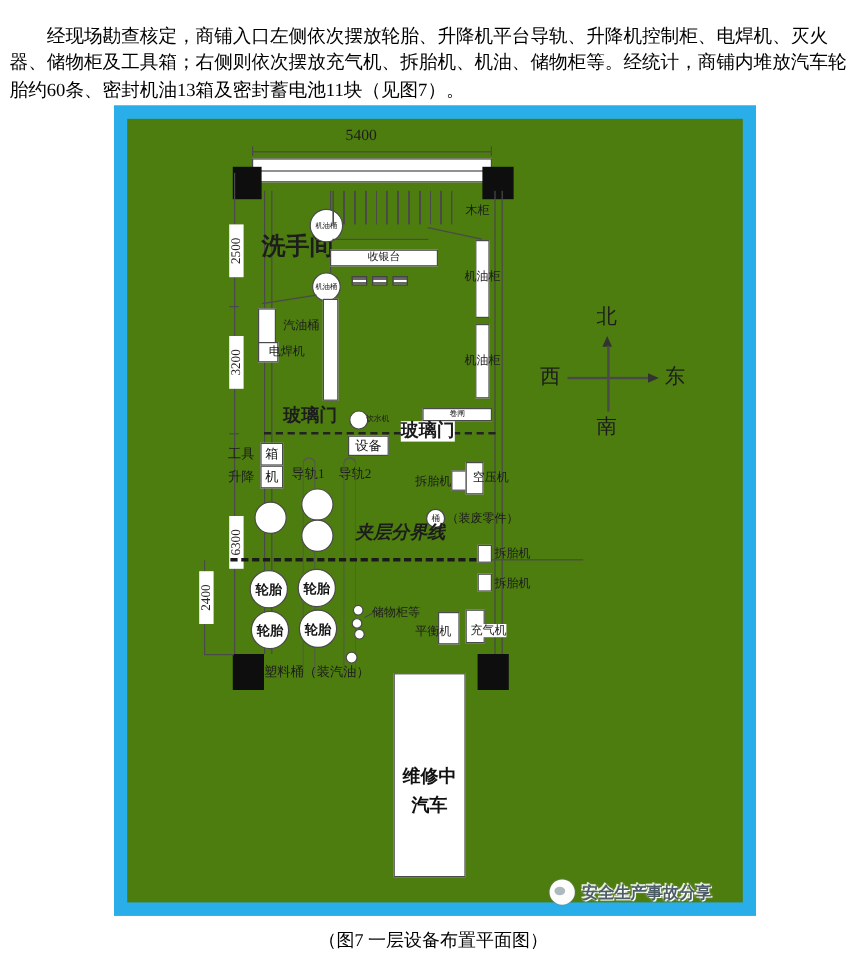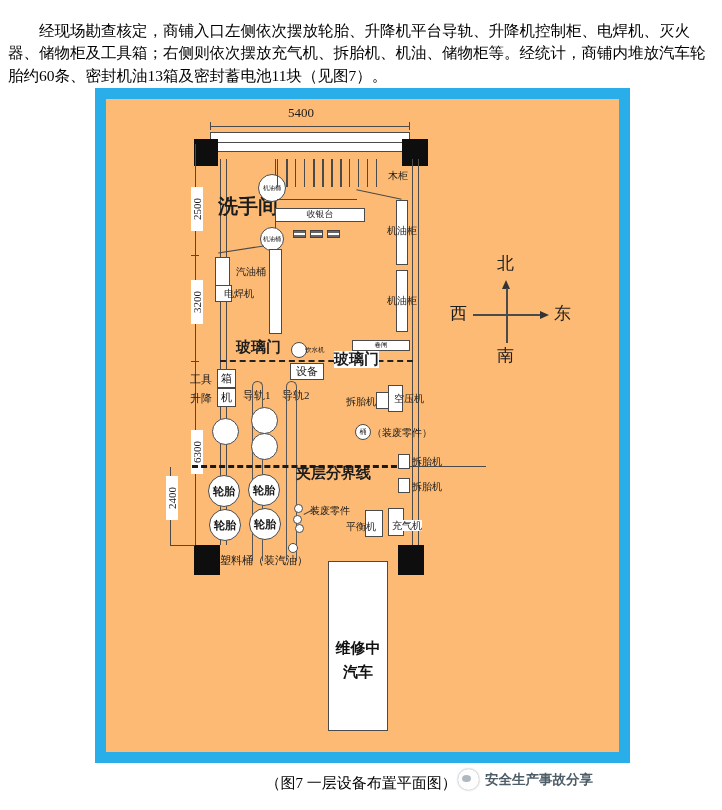--- a/index.html
+++ b/index.html
@@ -11,34 +11,34 @@
   .circ{position:absolute;border:1.4px solid #4a4a4a;border-radius:50%;background:#fff;
         display:flex;align-items:center;justify-content:center;box-sizing:border-box;text-align:center;}
   .hl{position:absolute;background:#4a4a4a;height:1px;}
   .vl{position:absolute;background:#4a4a4a;width:1px;}
   .col{position:absolute;background:#0e0e0e;}
   .dwall{position:absolute;box-sizing:border-box;border-left:1.5px solid #4a4a4a;border-right:1.5px solid #4a4a4a;}
   .dim{position:absolute;background:#fff;font-size:11px;color:#222;transform:rotate(-90deg);
        transform-origin:center;white-space:nowrap;text-align:center;padding:0 2px;}
   #intro{position:absolute;left:8px;top:4px;width:706px;font-size:15.5px;line-height:1.48;
          text-indent:2em;color:#000;}
-  #frame{position:absolute;left:95px;top:88px;width:513px;height:653px;background:#fdba74;}
+  #frame{position:absolute;left:95px;top:88px;width:513px;height:653px;background:#4d7c0f;}
   #plan{position:absolute;left:0;top:0;width:513px;height:653px;}
   .stairs{position:absolute;background:repeating-linear-gradient(90deg,#4a4a4a 0 1.5px,transparent 1.5px 9px);}
   .dash2{position:absolute;border-top:2px dashed #222;height:0;}
   .dash3{position:absolute;border-top:3px dashed #1a1a1a;height:0;}
   .tri-up{position:absolute;width:0;height:0;border-left:4px solid transparent;
           border-right:4px solid transparent;border-bottom:9px solid #333;}
   .tri-right{position:absolute;width:0;height:0;border-top:4px solid transparent;
           border-bottom:4px solid transparent;border-left:9px solid #333;}
   .rail{position:absolute;box-sizing:border-box;border:1.5px solid #555;border-bottom:none;
         border-radius:6px 6px 0 0;background:transparent;}
   .stool{position:absolute;width:13px;height:8px;border:1px solid #444;box-sizing:border-box;
          background:repeating-linear-gradient(0deg,#666 0 2px,#fff 2px 4px);}
-  #watermark{position:absolute;left:458px;top:733px;display:flex;align-items:center;z-index:5;margin-top:36px;}
+  #watermark{position:absolute;left:458px;top:733px;display:flex;align-items:center;z-index:5;}
   #watermark .logo{width:21px;height:21px;border-radius:50%;background:#fdfdfd;position:relative;
          box-shadow:0 0 2px rgba(120,130,140,.9);margin-right:6px;}
   #watermark .logo::after{content:"";position:absolute;left:4px;top:6px;width:9px;height:7px;
          border-radius:50%;background:#aeb8c0;}
   #watermark .wmtext{font-family:"Liberation Sans",sans-serif;font-size:13.5px;font-weight:bold;
          color:#4d5d68;text-shadow:1px 1px 0 #fff,-1px -1px 0 rgba(255,255,255,.85),0 0 2px #fff;}
   #caption{position:absolute;left:0;top:774px;width:722px;text-align:center;font-size:15px;color:#000;}
 </style>
 </head>
 <body>
@@ -144,21 +144,21 @@
   <div class="box" style="left:270px;top:293px;width:13px;height:17px;"></div>
   <div class="box" style="left:282px;top:286px;width:15px;height:27px;"></div>
   <div class="lbl" style="left:288px;top:294px;font-size:10px;text-align:right;">空压机</div>
   <div class="circ" style="left:249px;top:325px;width:16px;height:16px;">
     <span style="font-size:7px;">桶</span>
   </div>
   <div class="lbl" style="left:266px;top:328px;font-size:10px;">（装废零件）</div>
 
   <div class="dash3" style="left:86px;top:366px;width:214px;"></div>
   <div class="hl" style="left:300px;top:367px;width:80px;"></div>
-  <div class="lbl b" style="left:190px;top:366px;font-size:15px;">夹层分界线</div>
+  <div class="lbl b" style="left:190px;top:337px;font-size:15px;font-style:italic;">夹层分界线</div>
 
   <div class="box" style="left:292px;top:355px;width:12px;height:15px;"></div>
   <div class="lbl" style="left:306px;top:357px;font-size:10px;">拆胎机</div>
   <div class="box" style="left:292px;top:379px;width:12px;height:15px;"></div>
   <div class="lbl" style="left:306px;top:382px;font-size:10px;">拆胎机</div>
 
   <div class="circ" style="left:102px;top:376px;width:32px;height:32px;">
     <span class="b" style="font-size:11px;">轮胎</span>
   </div>
   <div class="circ" style="left:142px;top:375px;width:32px;height:32px;">
@@ -168,21 +168,21 @@
     <span class="b" style="font-size:11px;">轮胎</span>
   </div>
   <div class="circ" style="left:143px;top:409px;width:32px;height:32px;">
     <span class="b" style="font-size:11px;">轮胎</span>
   </div>
 
   <div class="circ" style="left:188px;top:405px;width:9px;height:9px;"></div>
   <div class="circ" style="left:187px;top:416px;width:9px;height:9px;"></div>
   <div class="circ" style="left:189px;top:425px;width:9px;height:9px;"></div>
   <div class="hl" style="left:197px;top:412px;width:13px;transform:rotate(-28deg);"></div>
-  <div class="lbl" style="left:204px;top:406px;font-size:10px;">装废零件</div>
+  <div class="lbl" style="left:204px;top:406px;font-size:10px;">储物柜等</div>
 
   <div class="box" style="left:259px;top:411px;width:18px;height:27px;"></div>
   <div class="lbl" style="left:240px;top:422px;font-size:10px;">平衡机</div>
   <div class="box" style="left:282px;top:409px;width:16px;height:28px;"></div>
   <div class="lbl" style="left:286px;top:421px;font-size:10px;background:#fff;">充气机</div>
 
   <div class="circ" style="left:182px;top:444px;width:10px;height:10px;"></div>
   <div class="lbl" style="left:114px;top:455px;font-size:11px;">塑料桶（装汽油）</div>
 
   <div class="box" style="left:222px;top:462px;width:60px;height:170px;display:flex;flex-direction:column;align-items:center;justify-content:center;padding-top:28px;">

